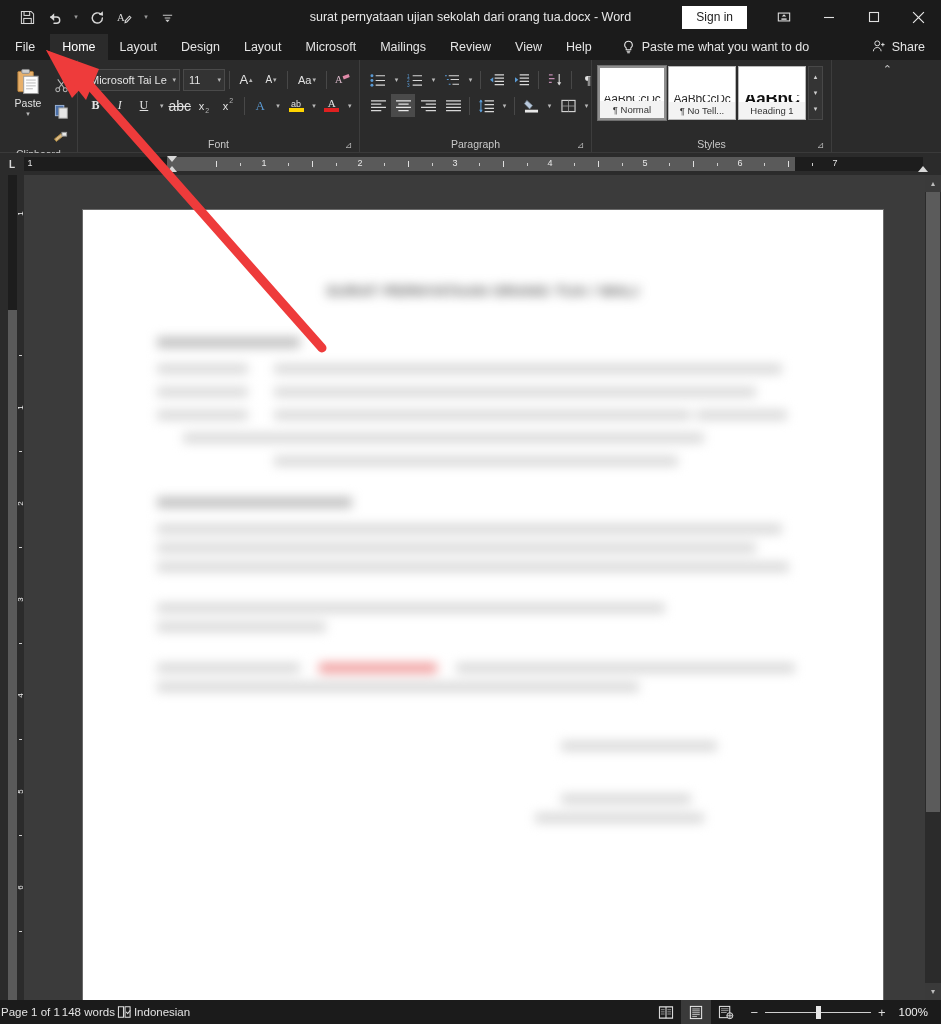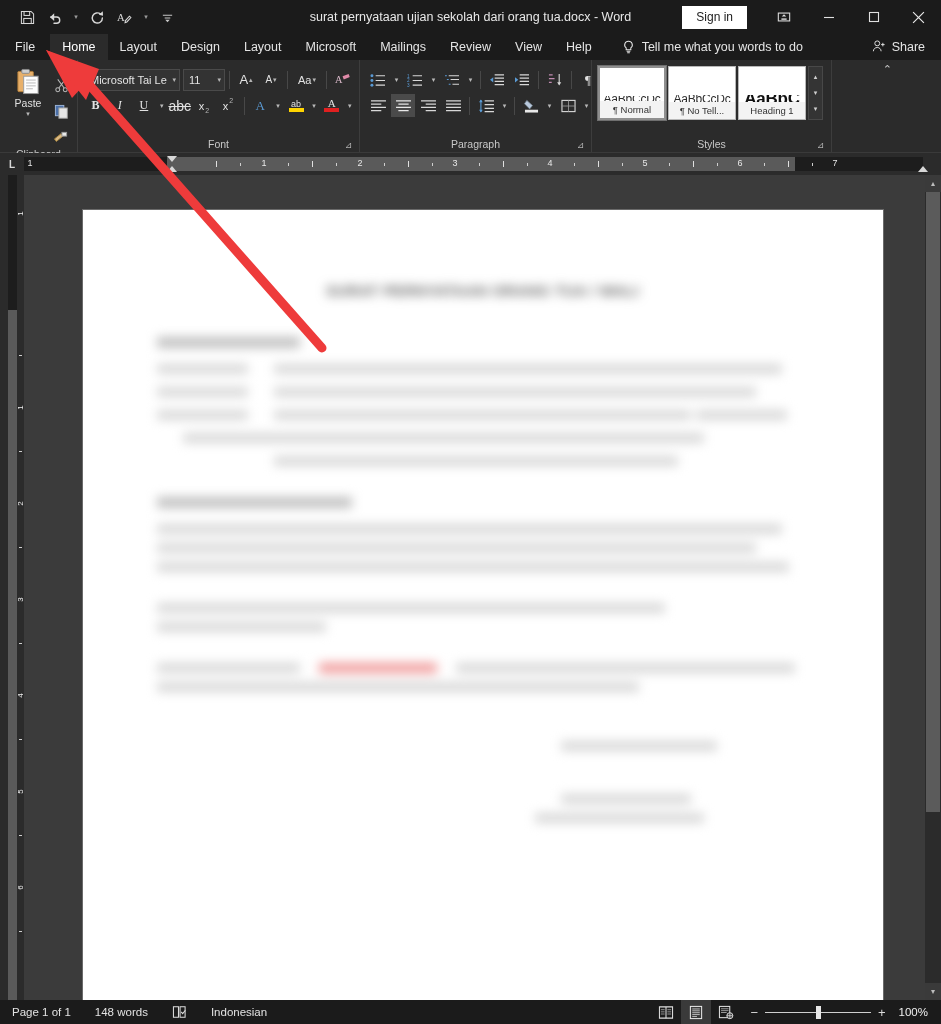--- a/index.html
+++ b/index.html
@@ -278,21 +278,21 @@
   }
   .vsbtn { height: 17px; display: flex; align-items: center; justify-content: center; color: #bdbdbd; font-size: 8px; background:#3a3a3a;}
   .vsthumb { position: absolute; top: 17px; left: 1px; right: 1px; height: 620px; background: #5b5b5b; }
 
   
   .statusbar {
     height: 24px; flex: 0 0 24px;
     background: #1b1b1b; display: flex; align-items: center;
     color: #e2e2e2; font-size: 11.5px;
   }
-  .sb-item { padding: 0 12px; display: flex; align-items: center; gap: 5px; height: 24px; }
+  .sb-item { padding: 0 1px; display: flex; align-items: center; gap: 5px; height: 24px; }
   .sb-right { margin-left: auto; display: flex; align-items: center; height: 24px; }
   .viewbtn {
     width: 30px; height: 24px; display: flex; align-items: center;
     justify-content: center; color: #e0e0e0;
   }
   .viewbtn.active { background: #3a3a3a; }
   .zoomslider {
     display: flex; align-items: center; gap: 7px;
     padding: 0 9px; color: #dcdcdc;
   }
@@ -387,21 +387,21 @@
     <div class="tab">Review</div>
     <div class="tab">View</div>
     <div class="tab">Help</div>
     <div class="tellme">
       <span class="bulb">
         <svg width="13" height="14" viewBox="0 0 14 15">
             <path fill="none" stroke="#e8e8e8" stroke-width="1.1" d="M7 1.2a4 4 0 0 1 2.5 7.2v2.1h-5V8.4A4 4 0 0 1 7 1.2z"></path>
             <path stroke="#e8e8e8" stroke-width="1.1" d="M5 12h4M5.6 13.6h2.8"></path>
           </svg>
       </span>
-      <span>Tell me what you words to do</span>
+      <span>Paste me what you want to do</span>
     </div>
     <div class="share">
       <span>
         <svg width="14" height="14" viewBox="0 0 16 16">
             <circle cx="6" cy="5" r="2.8" fill="none" stroke="#e4e4e4" stroke-width="1.1"></circle>
             <path fill="none" stroke="#e4e4e4" stroke-width="1.1" d="M1.6 14c0-2.6 2-4.3 4.4-4.3s4.4 1.7 4.4 4.3"></path>
             <path stroke="#e4e4e4" stroke-width="1.1" d="M12.4 4.4v4M10.4 6.4h4"></path>
           </svg>
       </span>
       <span>Share</span>

